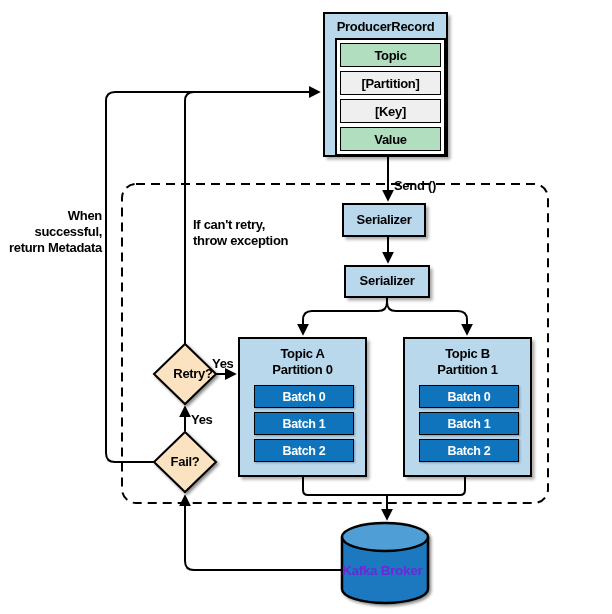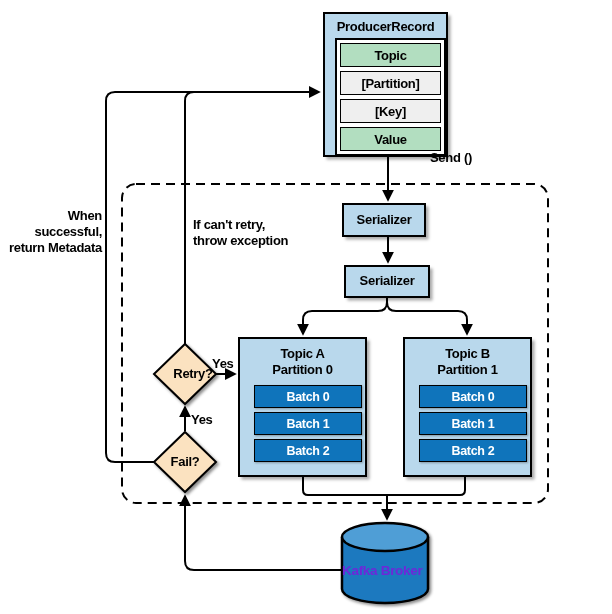--- a/index.html
+++ b/index.html
@@ -28,30 +28,30 @@
   .row-green{background:#b2dec0;}
   .row-gray{background:#efefef;}
   
   #serializer{left:342px;top:203px;width:84px;height:34px;display:flex;align-items:center;justify-content:center;}
   #partitioner{left:344px;top:265px;width:86px;height:33px;display:flex;align-items:center;justify-content:center;}
   
   .topic-box{width:129px;height:140px;}
   #topic-a{left:238px;top:337px;}
   #topic-b{left:403px;top:337px;}
   .topic-title{margin-top:7px;}
-  .batch-list{position:absolute;left:14px;top:46px;width:108px;display:flex;flex-direction:column;gap:4px;}
+  .batch-list{position:absolute;left:14px;top:46px;width:100px;display:flex;flex-direction:column;gap:4px;}
   .batch{
     height:23px;background:#0f74bb;border:1.5px solid #000;box-sizing:border-box;
     color:#fff;font-size:12.5px;font-weight:bold;letter-spacing:-0.3px;
     display:flex;align-items:center;justify-content:center;
     box-shadow:1px 1px 2px rgba(0,0,0,.3);
   }
   
   .free-label{position:absolute;font-size:13px;font-weight:bold;letter-spacing:-0.3px;line-height:16px;}
-  #send-label{left:394px;top:150px;margin-left:36px;}
+  #send-label{left:394px;top:178px;}
   #success-note{left:4px;top:208px;width:98px;text-align:right;}
   #throw-note{left:193px;top:217px;}
   #yes-to-topic{left:212px;top:356px;}
   #yes-to-retry{left:191px;top:412px;}
   #retry-label{left:154px;top:366px;width:62px;text-align:center;padding-left:8px;}
   #fail-label{left:154px;top:454px;width:62px;text-align:center;}
   #broker-label{left:342px;top:563px;width:86px;text-align:left;color:#6d28d9;font-size:13.5px;}
 </style>
 </head>
 <body>

